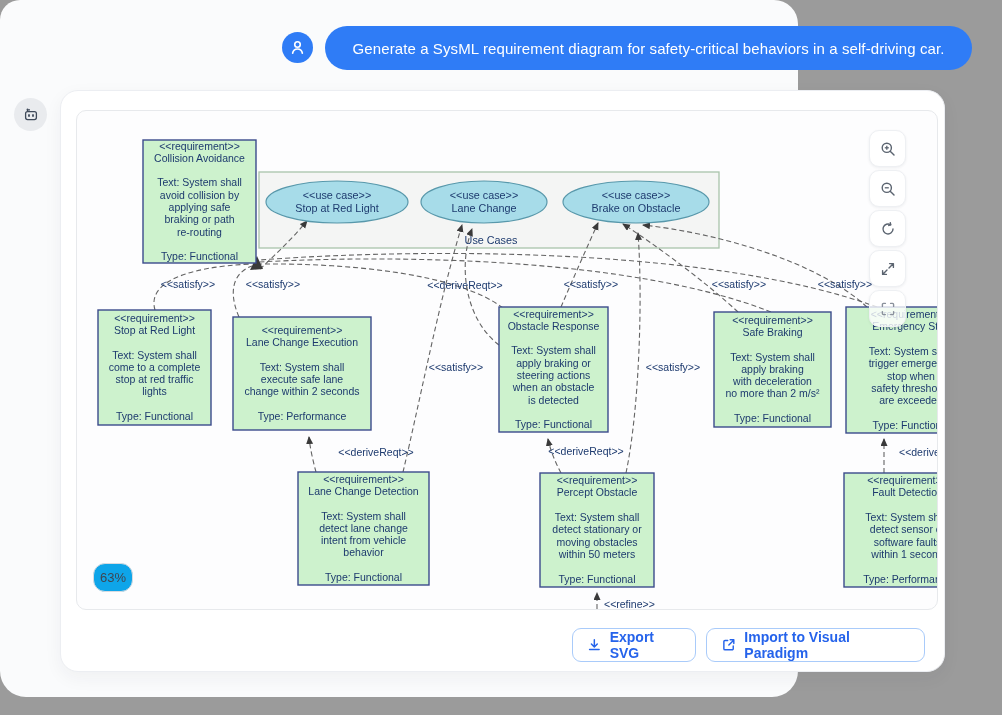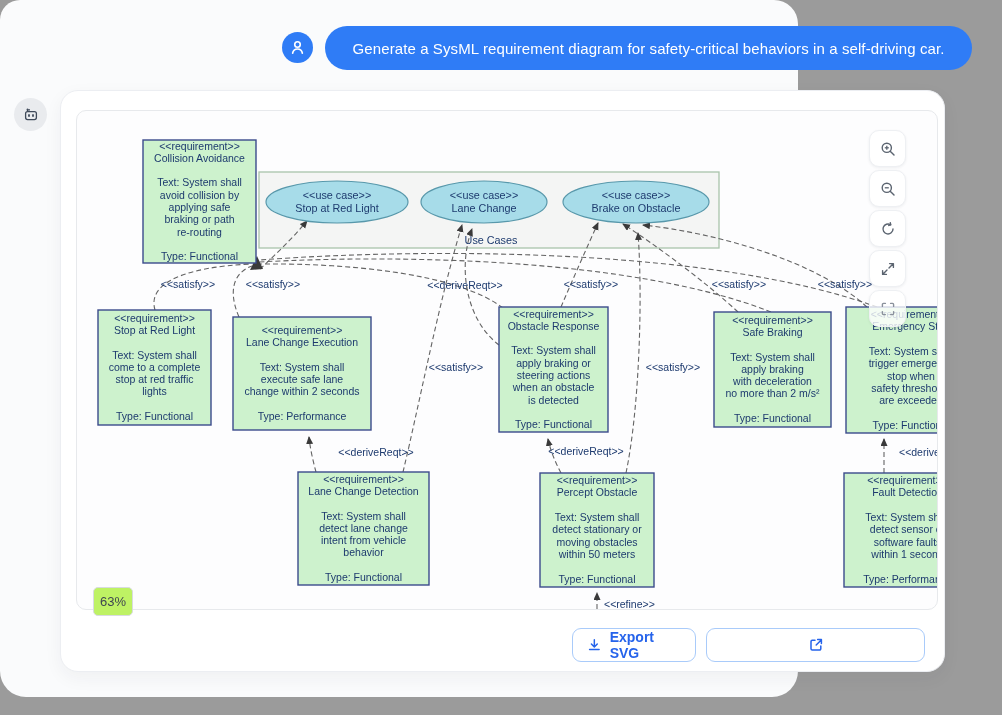--- a/index.html
+++ b/index.html
@@ -31,22 +31,22 @@
     position:absolute;left:60px;top:90px;width:885px;height:582px;box-sizing:border-box;
     background:#ffffff;border:1px solid #eceef2;border-radius:18px;
     box-shadow:0 6px 18px rgba(30,40,60,.05);
   }
   .canvas{
     position:absolute;left:76px;top:110px;width:862px;height:500px;box-sizing:border-box;
     background:#fdfdfe;border:1px solid #e7e9ec;border-radius:10px;overflow:hidden;
   }
   .canvas svg{position:absolute;left:0;top:0;}
   .zoom-badge{
-    position:absolute;left:93px;top:587px;width:38px;height:27px;z-index:6;
-    background:#bef264;border:1px solid #d8dbe0;border-radius:5px;
+    position:absolute;left:93px;top:563px;width:38px;height:27px;z-index:6;
+    background:#0ea5e9;border:1px solid #d8dbe0;border-radius:12px;
     font-size:13px;color:#3f4651;display:flex;align-items:center;justify-content:center;
   }
   .controls{position:absolute;left:869px;top:130px;width:37px;z-index:6;}
   .ctrl-btn{
     width:37px;height:37px;margin-bottom:3px;box-sizing:border-box;cursor:pointer;
     background:#fff;border:1px solid #eef0f3;border-radius:10px;
     box-shadow:0 1px 3px rgba(30,40,60,.07);
     display:flex;align-items:center;justify-content:center;
   }
   .ctrl-btn:last-child{background:rgba(255,255,255,.78);}
@@ -221,15 +221,16 @@
       <path d="M8 2.3 V9.8 M4.8 7 L8 10.2 L11.2 7 M2.8 13 h10.4" fill="none" stroke="#2563eb" stroke-width="1.6" stroke-linecap="round" stroke-linejoin="round"></path>
     </svg>
     <span>Export SVG</span>
   </div>
 
   <div class="footer-btn import-btn">
     <svg width="16" height="16" viewBox="0 0 16 16">
       <path d="M7 3.2 H4.2 A1.2 1.2 0 0 0 3 4.4 V11.8 A1.2 1.2 0 0 0 4.2 13 H11.6 A1.2 1.2 0 0 0 12.8 11.8 V9" fill="none" stroke="#2563eb" stroke-width="1.5" stroke-linecap="round"></path>
       <path d="M9.6 2.6 h3.8 v3.8 M13 3.2 L8.2 8" fill="none" stroke="#2563eb" stroke-width="1.5" stroke-linecap="round" stroke-linejoin="round"></path>
     </svg>
+    <span>Import to Visual Paradigm</span>
   </div>
 
 </div>
 
 </body></html>

